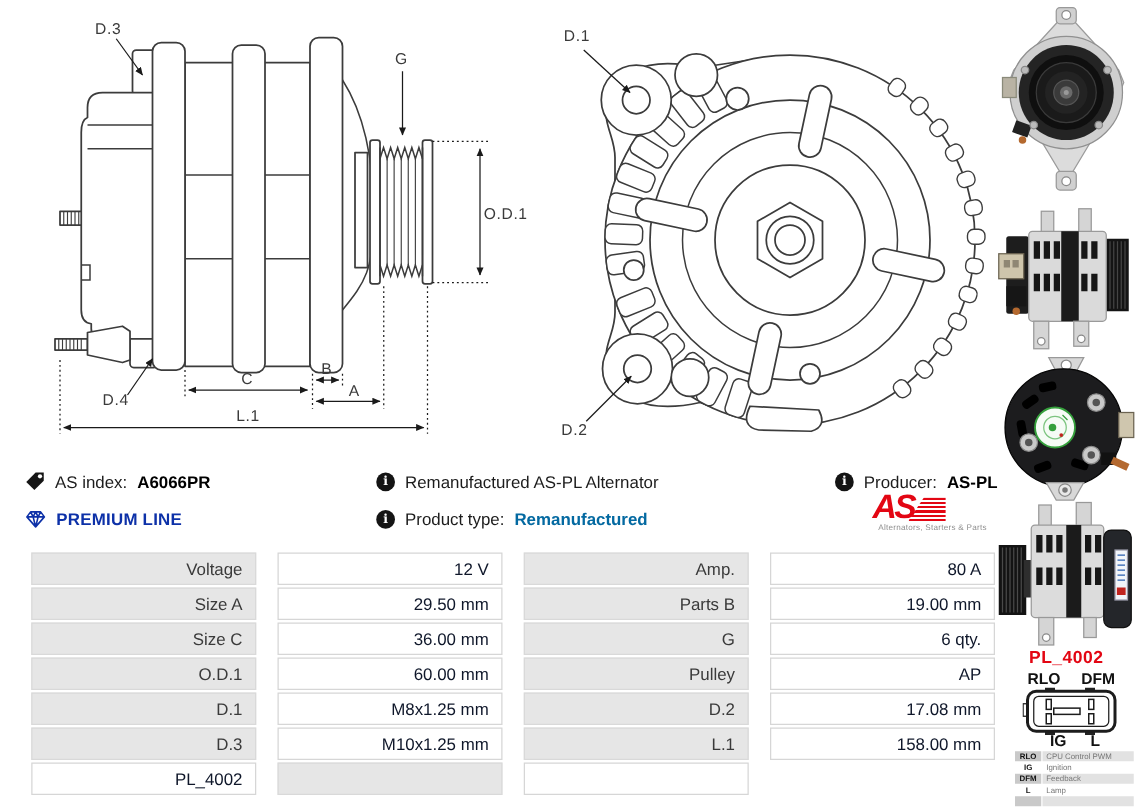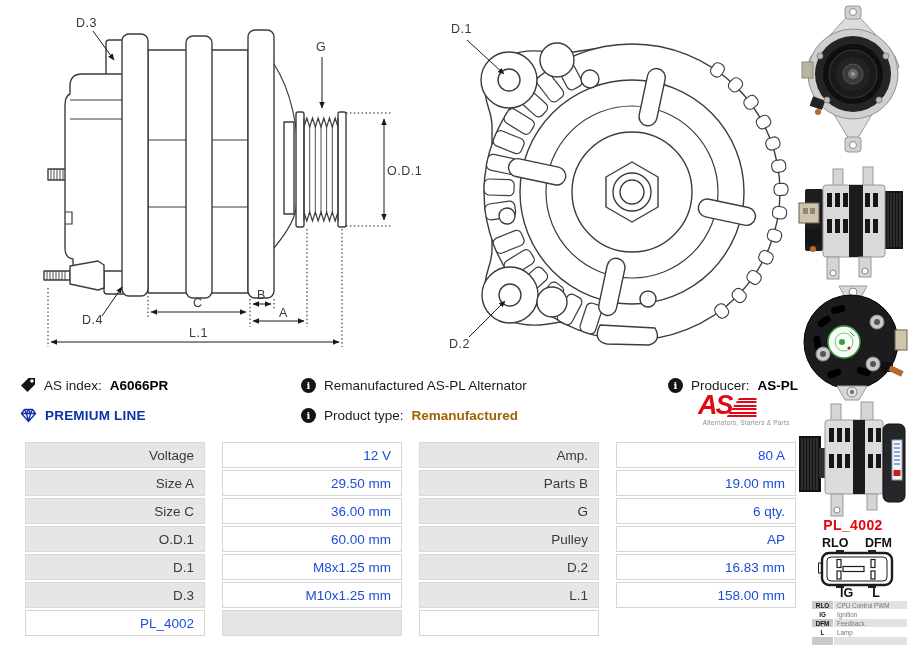--- a/index.html
+++ b/index.html
@@ -16,36 +16,36 @@
   .lnf { stroke:#3c3c3c; stroke-width:1.2; fill:none; }
   .thin{ stroke:#3c3c3c; stroke-width:0.9; fill:none; }
 
   
   .info-item { position:absolute; display:flex; align-items:center; gap:8px; font-size:13.5px; height:18px; white-space:nowrap; }
   .info-item b { color:#000; }
   .ii { width:15px; height:15px; border-radius:50%; background:#141414; color:#fff; flex:0 0 15px;
         display:flex; align-items:center; justify-content:center;
         font-size:10px; font-weight:bold; font-family:"DejaVu Serif", serif; }
   .premium { color:#0d31a8; font-weight:bold; letter-spacing:0.2px; }
-  .green { color:#a16207; font-weight:bold; }
+  .green { color:#0369a1; font-weight:bold; }
 
   
   .logo { position:absolute; left:698px; top:392px; width:96px; text-align:center; }
   .logo-mark { display:flex; align-items:flex-end; height:25px; }
   .logo-as { color:#e30613; font-weight:bold; font-style:italic; font-size:27px; line-height:23px; letter-spacing:-2px; }
   .logo-stripes { width:30px; height:19px; margin-left:-5px;
         background:repeating-linear-gradient(#e30613 0 2px, transparent 2px 3.4px);
         clip-path:polygon(42% 0, 100% 0, 100% 100%, 0 100%); }
   .logo-sub { font-size:6.5px; color:#8f8f8f; margin-top:2px; letter-spacing:0.2px; white-space:nowrap; }
 
   
   .spec-table { position:absolute; left:10px; top:442px; display:grid;
         grid-template-columns:195px 195px 195px 195px; grid-auto-rows:26px; gap:2px; }
   .cl { background:#e6e6e6; border:1px solid #d9d9d9; color:#3a3a3a; }
-  .cv { background:#fff; border:1px solid #d6d6d6; color:#1d4ed8; }
+  .cv { background:#fff; border:1px solid #d6d6d6; color:#0f172a; }
   .cl, .cv { display:flex; align-items:center; justify-content:flex-end; padding-right:10px; font-size:13.5px;margin-left:15px; }
 
   
   .photo { position:absolute; left:797px; width:112px; }
   .plug-title { position:absolute; left:797px; top:517px; width:112px; text-align:center;
         color:#e30613; font-weight:bold; font-size:14px; letter-spacing:0.4px; }
   .pin-row { position:absolute; left:816px; width:82px; display:flex; justify-content:space-between;
         font-weight:bold; font-size:12.5px; color:#111; }
   .legend { position:absolute; left:812px; top:601px; display:grid;
         grid-template-columns:21px 73px; grid-auto-rows:8px; gap:1px; font-size:6.3px; }
@@ -365,21 +365,21 @@
     <div class="cv">6 qty.</div>
 
     <div class="cl">O.D.1</div>
     <div class="cv">60.00 mm</div>
     <div class="cl">Pulley</div>
     <div class="cv">AP</div>
 
     <div class="cl">D.1</div>
     <div class="cv">M8x1.25 mm</div>
     <div class="cl">D.2</div>
-    <div class="cv">16.83 mm</div>
+    <div class="cv">17.08 mm</div>
 
     <div class="cl">D.3</div>
     <div class="cv">M10x1.25 mm</div>
     <div class="cl">L.1</div>
     <div class="cv">158.00 mm</div>
 
     <div class="cv">PL_4002</div>
     <div class="cl"></div>
     <div class="cv"></div>
   </div>

